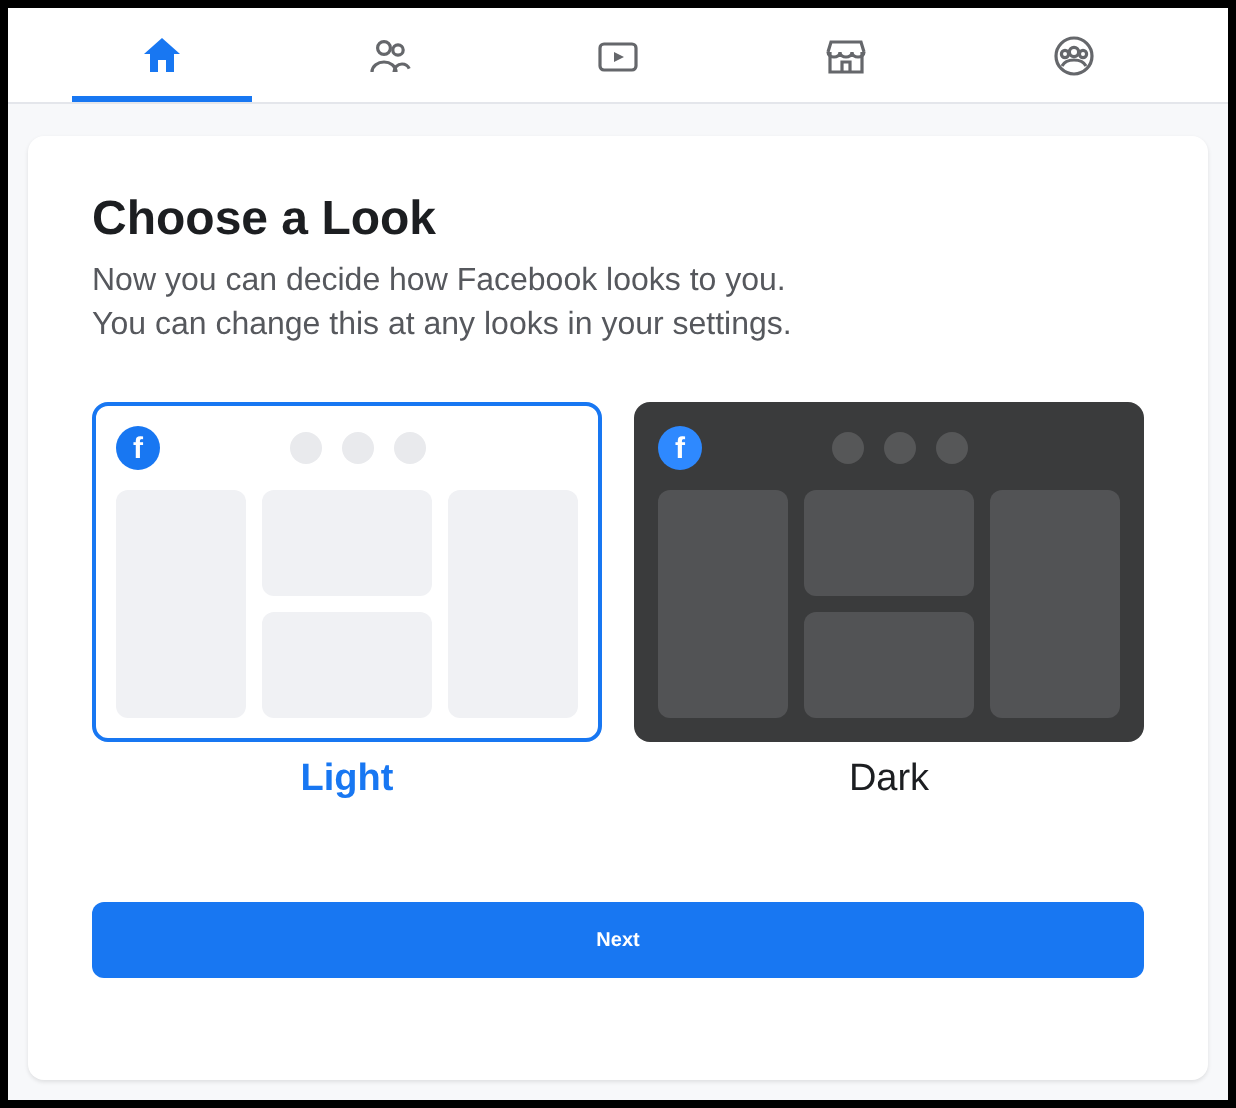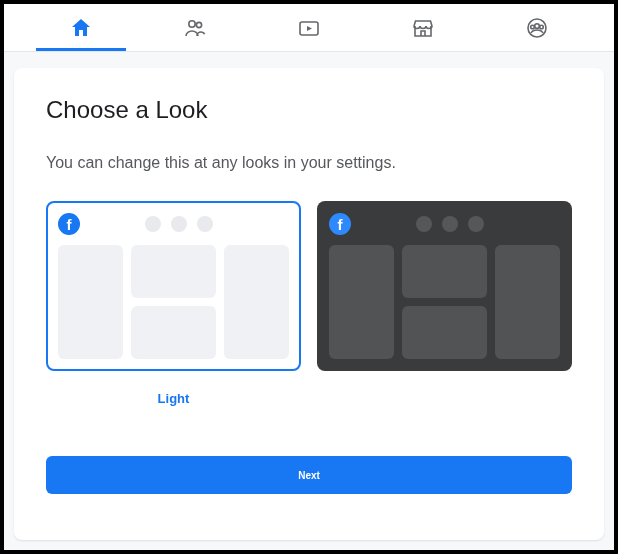--- a/index.html
+++ b/index.html
@@ -50,21 +50,21 @@
     }
     .card {
       background: #fff;
       border-radius: 8px;
       box-shadow: 0 1px 2px rgba(0,0,0,0.1);
       padding: 28px 32px 24px 32px;
       height: 100%;
     }
     .card h1 {
       font-size: 24px;
-      font-weight: 400;
+      font-weight: 700;
       color: #1c1e21;
       margin-bottom: 6px;
     }
     .card p.sub {
       font-size: 16px;
       color: #56585d;
       line-height: 1.35;
       margin-bottom: 28px;
     }
     .options {
@@ -119,22 +119,22 @@
       gap: 8px;
     }
     .blk { border-radius: 6px; }
     .preview.light .blk { background: #f0f1f4; }
     .preview.dark .blk { background: #525355; }
     .blk.left { grid-row: 1 / 3; }
     .blk.right { grid-row: 1 / 3; grid-column: 3; }
     .blk.mid1 { grid-column: 2; grid-row: 1; }
     .blk.mid2 { grid-column: 2; grid-row: 2; }
     .opt-label {
-      margin-top: 20px;
-      font-size: 13px;
+      margin-top: 8px;
+      font-size: 19px;
     }
     .opt.selected .opt-label { color: #1877f2; font-weight: 600; }
     .opt-label.dark-l { color: #1c1e21; }
     .next-btn {
       width: 100%;
       background: #1877f2;
       color: #fff;
       border: none;
       border-radius: 6px;
       height: 38px;
@@ -182,21 +182,21 @@
         <circle cx="16.5" cy="11" r="1.8"></circle>
         <path d="M6 17c1-2 3-3 6-3s5 1 6 3"></path>
       </svg>
   </div>
 </div>
 
 <div class="content-area">
   <div class="card">
     <h1>Choose a Look</h1>
     <p class="sub">
-      <br>
+      <span>Now you can decide how Facebook looks to you.</span><br>
       <span>You can change this at any looks in your settings.</span>
     </p>
 
     <div class="options">
       <div class="opt selected">
         <div class="preview light">
           <div class="prev-top">
             <span class="fb-logo">f</span>
             <span class="dots-group">
               <span class="dot"></span>
@@ -224,18 +224,19 @@
               <span class="dot"></span>
             </span>
           </div>
           <div class="prev-body">
             <div class="blk left"></div>
             <div class="blk mid1"></div>
             <div class="blk mid2"></div>
             <div class="blk right"></div>
           </div>
         </div>
+        <div class="opt-label dark-l">Dark</div>
       </div>
     </div>
 
     <button class="next-btn">Next</button>
   </div>
 </div>
 
 </body></html>

